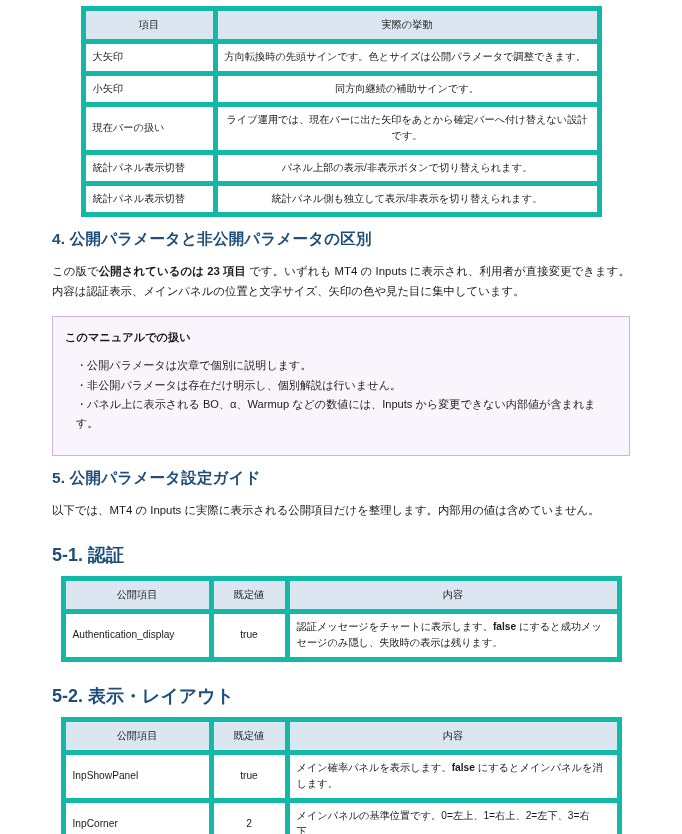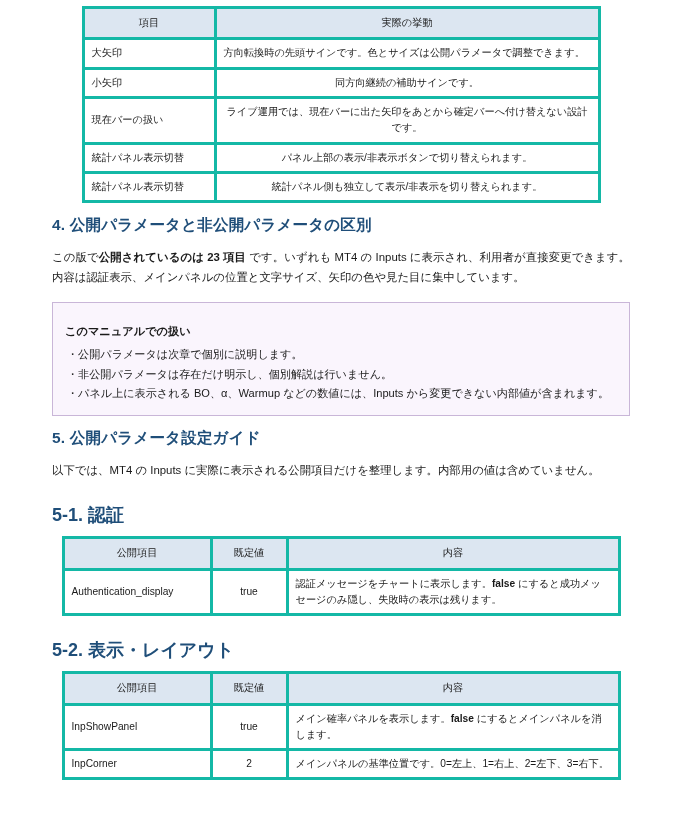--- a/index.html
+++ b/index.html
@@ -48,21 +48,21 @@
   }
   p.body b { font-weight: bold; }
 
   table.doc-table {
     border-collapse: collapse;
     margin: 0 auto 4px auto;
     table-layout: fixed;
   }
   table.doc-table th,
   table.doc-table td {
-    border: 3px solid #14b8a6;
+    border: 5px solid #14b8a6;
     font-size: 10.2px;
     line-height: 1.6;
     padding: 5px 7px;
     vertical-align: middle;
     color: #1a1a1a;
   }
   table.doc-table th {
     background: #dce6f1;
     font-weight: normal;
     text-align: center;
@@ -79,25 +79,25 @@
   
   .note {
     border: 1px solid #c9b6d8;
     background: #faf5fd;
     padding: 9px 12px 10px 12px;
     margin: 14px 0 6px 0;
   }
   .note .note-title {
     font-size: 11.2px;
     font-weight: bold;
-    margin: 12px 0 6px 0;
+    margin: 4px 0 6px 0;
     color: #1a1a1a;
   }
   .note ul {
-    margin: 2px;
+    margin: 11px;
     padding: 0;
     list-style: none;
   }
   .note li {
     font-size: 11.1px;
     line-height: 1.75;
     margin: 0;
     color: #1a1a1a;
   }
 

